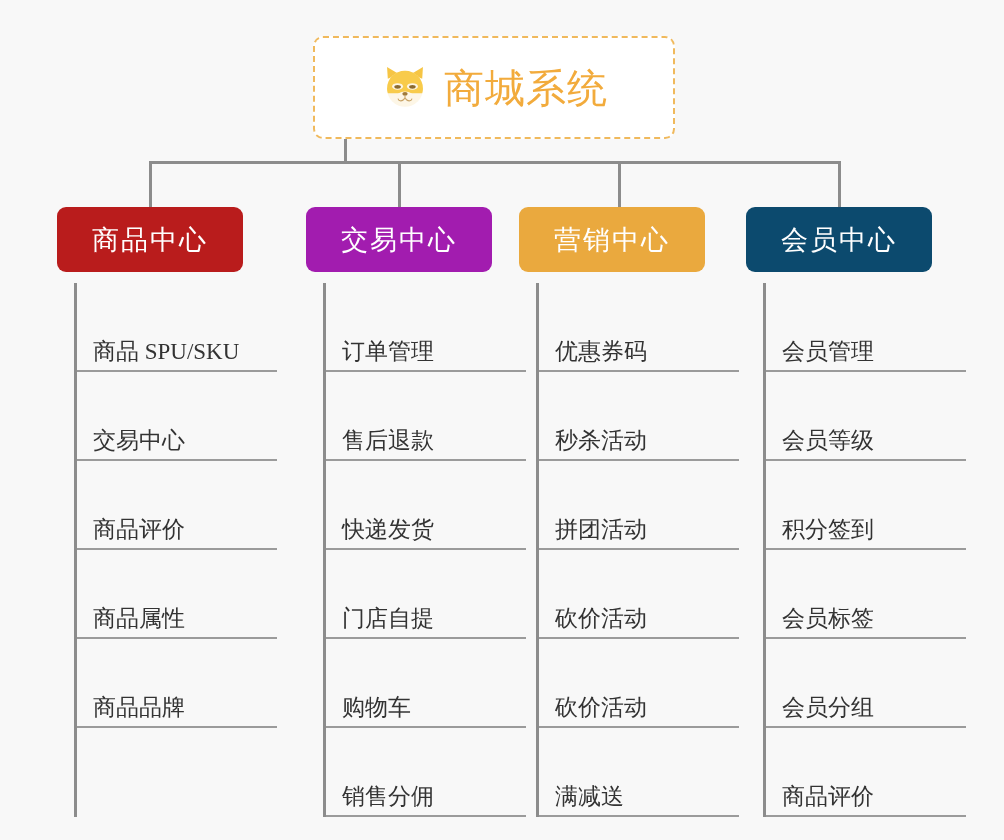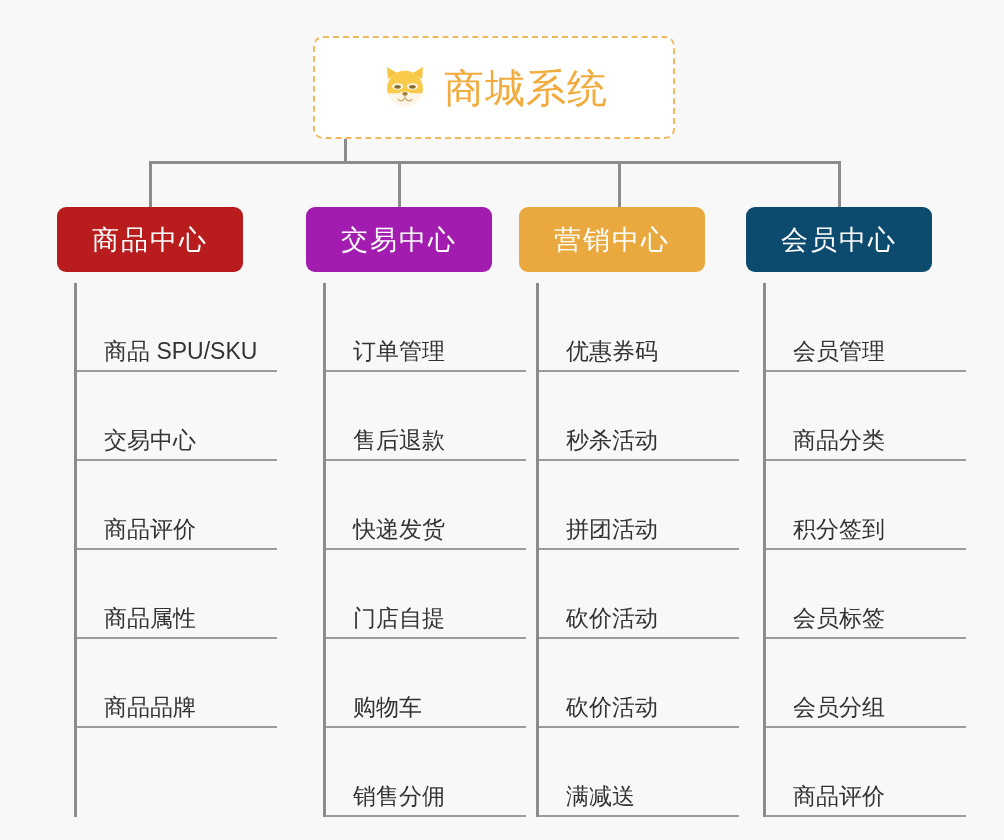--- a/index.html
+++ b/index.html
@@ -108,22 +108,23 @@
     margin-left: 3px;            
     display: flex;
     align-items: flex-end;
     border-bottom: 2px solid #9b9b9b;
   }
   .leaf-label {
     font-size: 23px;
     color: #333333;
     line-height: 1;
     padding-bottom: 7px;
-    padding-left: 27px;
+    padding-left: 16px;
     white-space: nowrap;
+    font-family: Liberation Serif, serif;
   }
 </style>
 </head>
 <body style="background: rgb(248, 248, 248);">
 
 <div id="stage" style="background: rgb(248, 248, 248);">
 
   <div class="root-node" style="border-color: rgb(240, 185, 92);">
     <svg class="root-emoji" viewBox="0 0 64 64">
 
@@ -239,21 +240,21 @@
   <div class="column" id="col-3" style="left: 746px;">
     <div class="cat-box" style="background: #0c4a6e;">
       <span>会员中心</span>
     </div>
     <div class="leaf-area">
       <div class="spine" style="background: rgb(140, 140, 140); height: 534px;"></div>
       <div class="leaf">
           <span class="leaf-label">会员管理</span>
         </div>
       <div class="leaf">
-          <span class="leaf-label">商品分类</span>
+          <span class="leaf-label">会员等级</span>
         </div>
       <div class="leaf">
           <span class="leaf-label">积分签到</span>
         </div>
       <div class="leaf">
           <span class="leaf-label">会员标签</span>
         </div>
       <div class="leaf">
           <span class="leaf-label">会员分组</span>
         </div>

